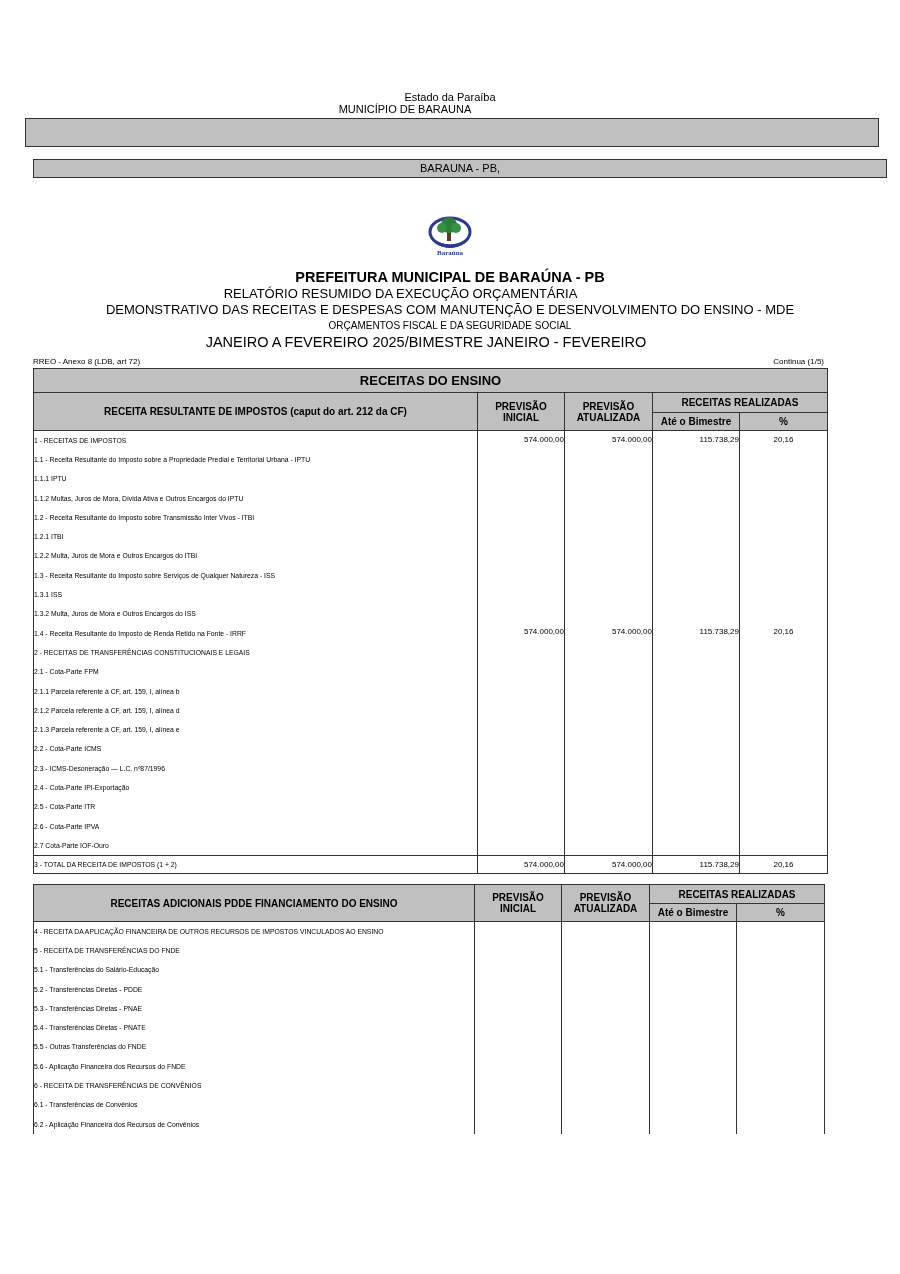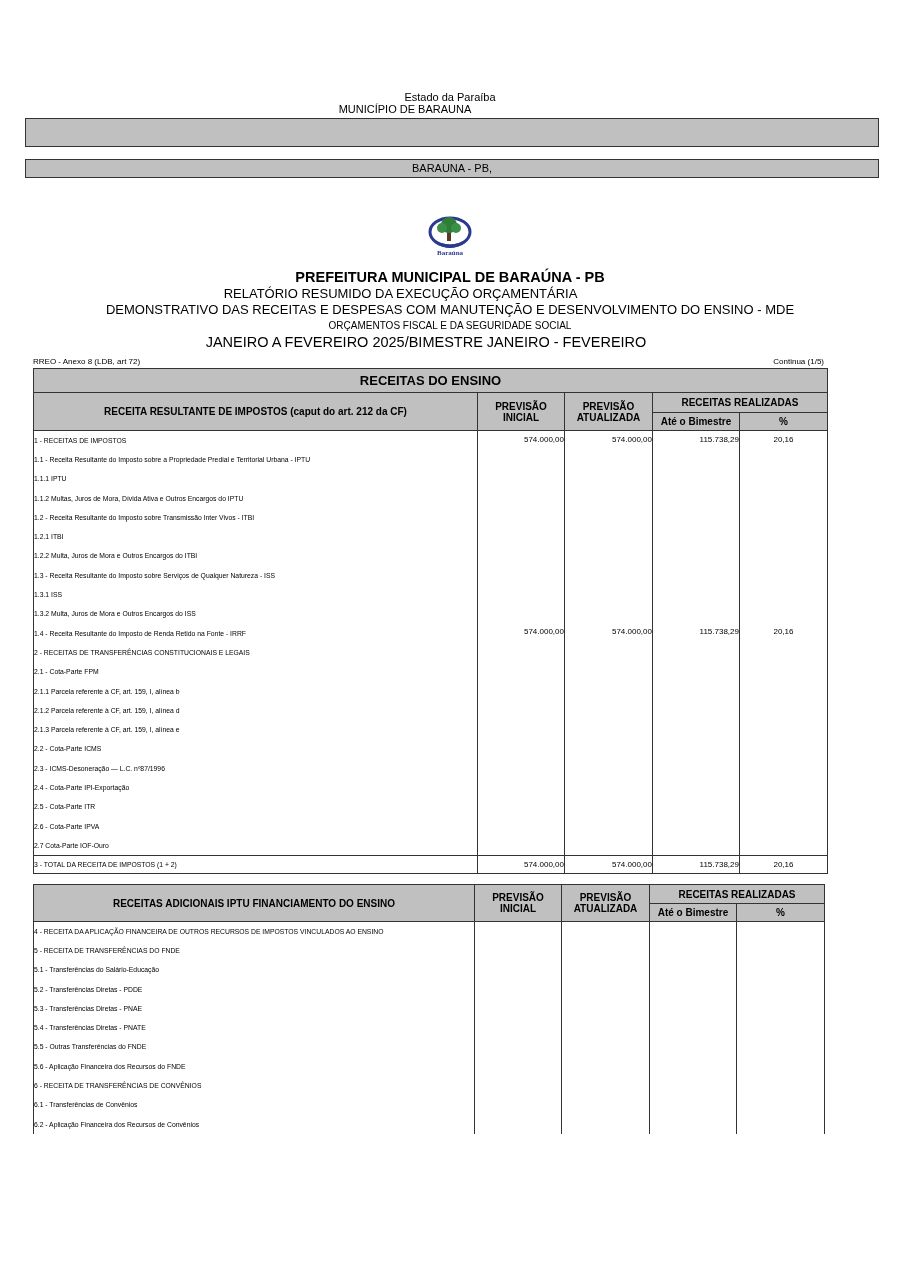--- a/index.html
+++ b/index.html
@@ -10,21 +10,21 @@
   .abs { position: absolute; }
   .center-text { text-align: center; }
 
   .state-line { left: 0; width: 900px; top: 91px; font-size: 11px; line-height: 12px; }
   .muni-line  { left: 0; width: 810px; top: 103px; font-size: 11px; line-height: 12px; }
 
   .gray-box {
     background: #c0c0c0; border: 1.5px solid #333; box-sizing: border-box;
   }
   .box1 { left: 25px; top: 118px; width: 854px; height: 29px; }
-  .box2 { left: 25px; top: 159px; width: 854px; height: 19px; font-size: 11px; line-height: 16px; text-align: center; }
+  .box2 { left: 33px; top: 159px; width: 854px; height: 19px; font-size: 11px; line-height: 16px; text-align: center; }
 
   .logo { left: 425px; top: 213px; width: 50px; height: 44px; }
 
   .t-prefeitura { left: 0; width: 900px; top: 269px; font-size: 14.5px; font-weight: bold; line-height: 17px; }
   .t-relatorio  { left: 0; width: 801px; top: 286px; font-size: 13px; line-height: 15px; }
   .t-demonstr   { left: 0; width: 900px; top: 302px; font-size: 13px; font-weight: normal; line-height: 16px; }
   .t-orcamentos { left: 0; width: 900px; top: 318px; font-size: 10px; line-height: 15px; }
   .t-periodo    { left: 0; width: 852px; top: 333px; font-size: 14.5px; line-height: 18px; }
 
   .rreo { left: 33px; top: 357px; font-size: 8px; }
@@ -465,21 +465,21 @@
 <table class="rep" id="t2" style="left:33px; top:884px; width:791px;">
   <colgroup>
     <col style="width:441px">
       <col style="width:87px">
       <col style="width:88px">
       <col style="width:87px">
       <col style="width:88px">
   </colgroup>
   <tbody>
       <tr style="height:19px;">
-    <th class="hdr h-main" rowspan="2">RECEITAS ADICIONAIS IPTU FINANCIAMENTO DO ENSINO</th>
+    <th class="hdr h-main" rowspan="2">RECEITAS ADICIONAIS PDDE FINANCIAMENTO DO ENSINO</th>
     <th class="hdr h-col" rowspan="2">PREVISÃO INICIAL</th>
     <th class="hdr h-col" rowspan="2">PREVISÃO ATUALIZADA</th>
     <th class="hdr h-col" colspan="2">RECEITAS REALIZADAS</th>
   </tr>
   <tr>
     <th class="hdr h-sub">Até o Bimestre</th>
     <th class="hdr h-sub">%</th>
   </tr>
   </tbody>
     <tbody id="t2-body">

